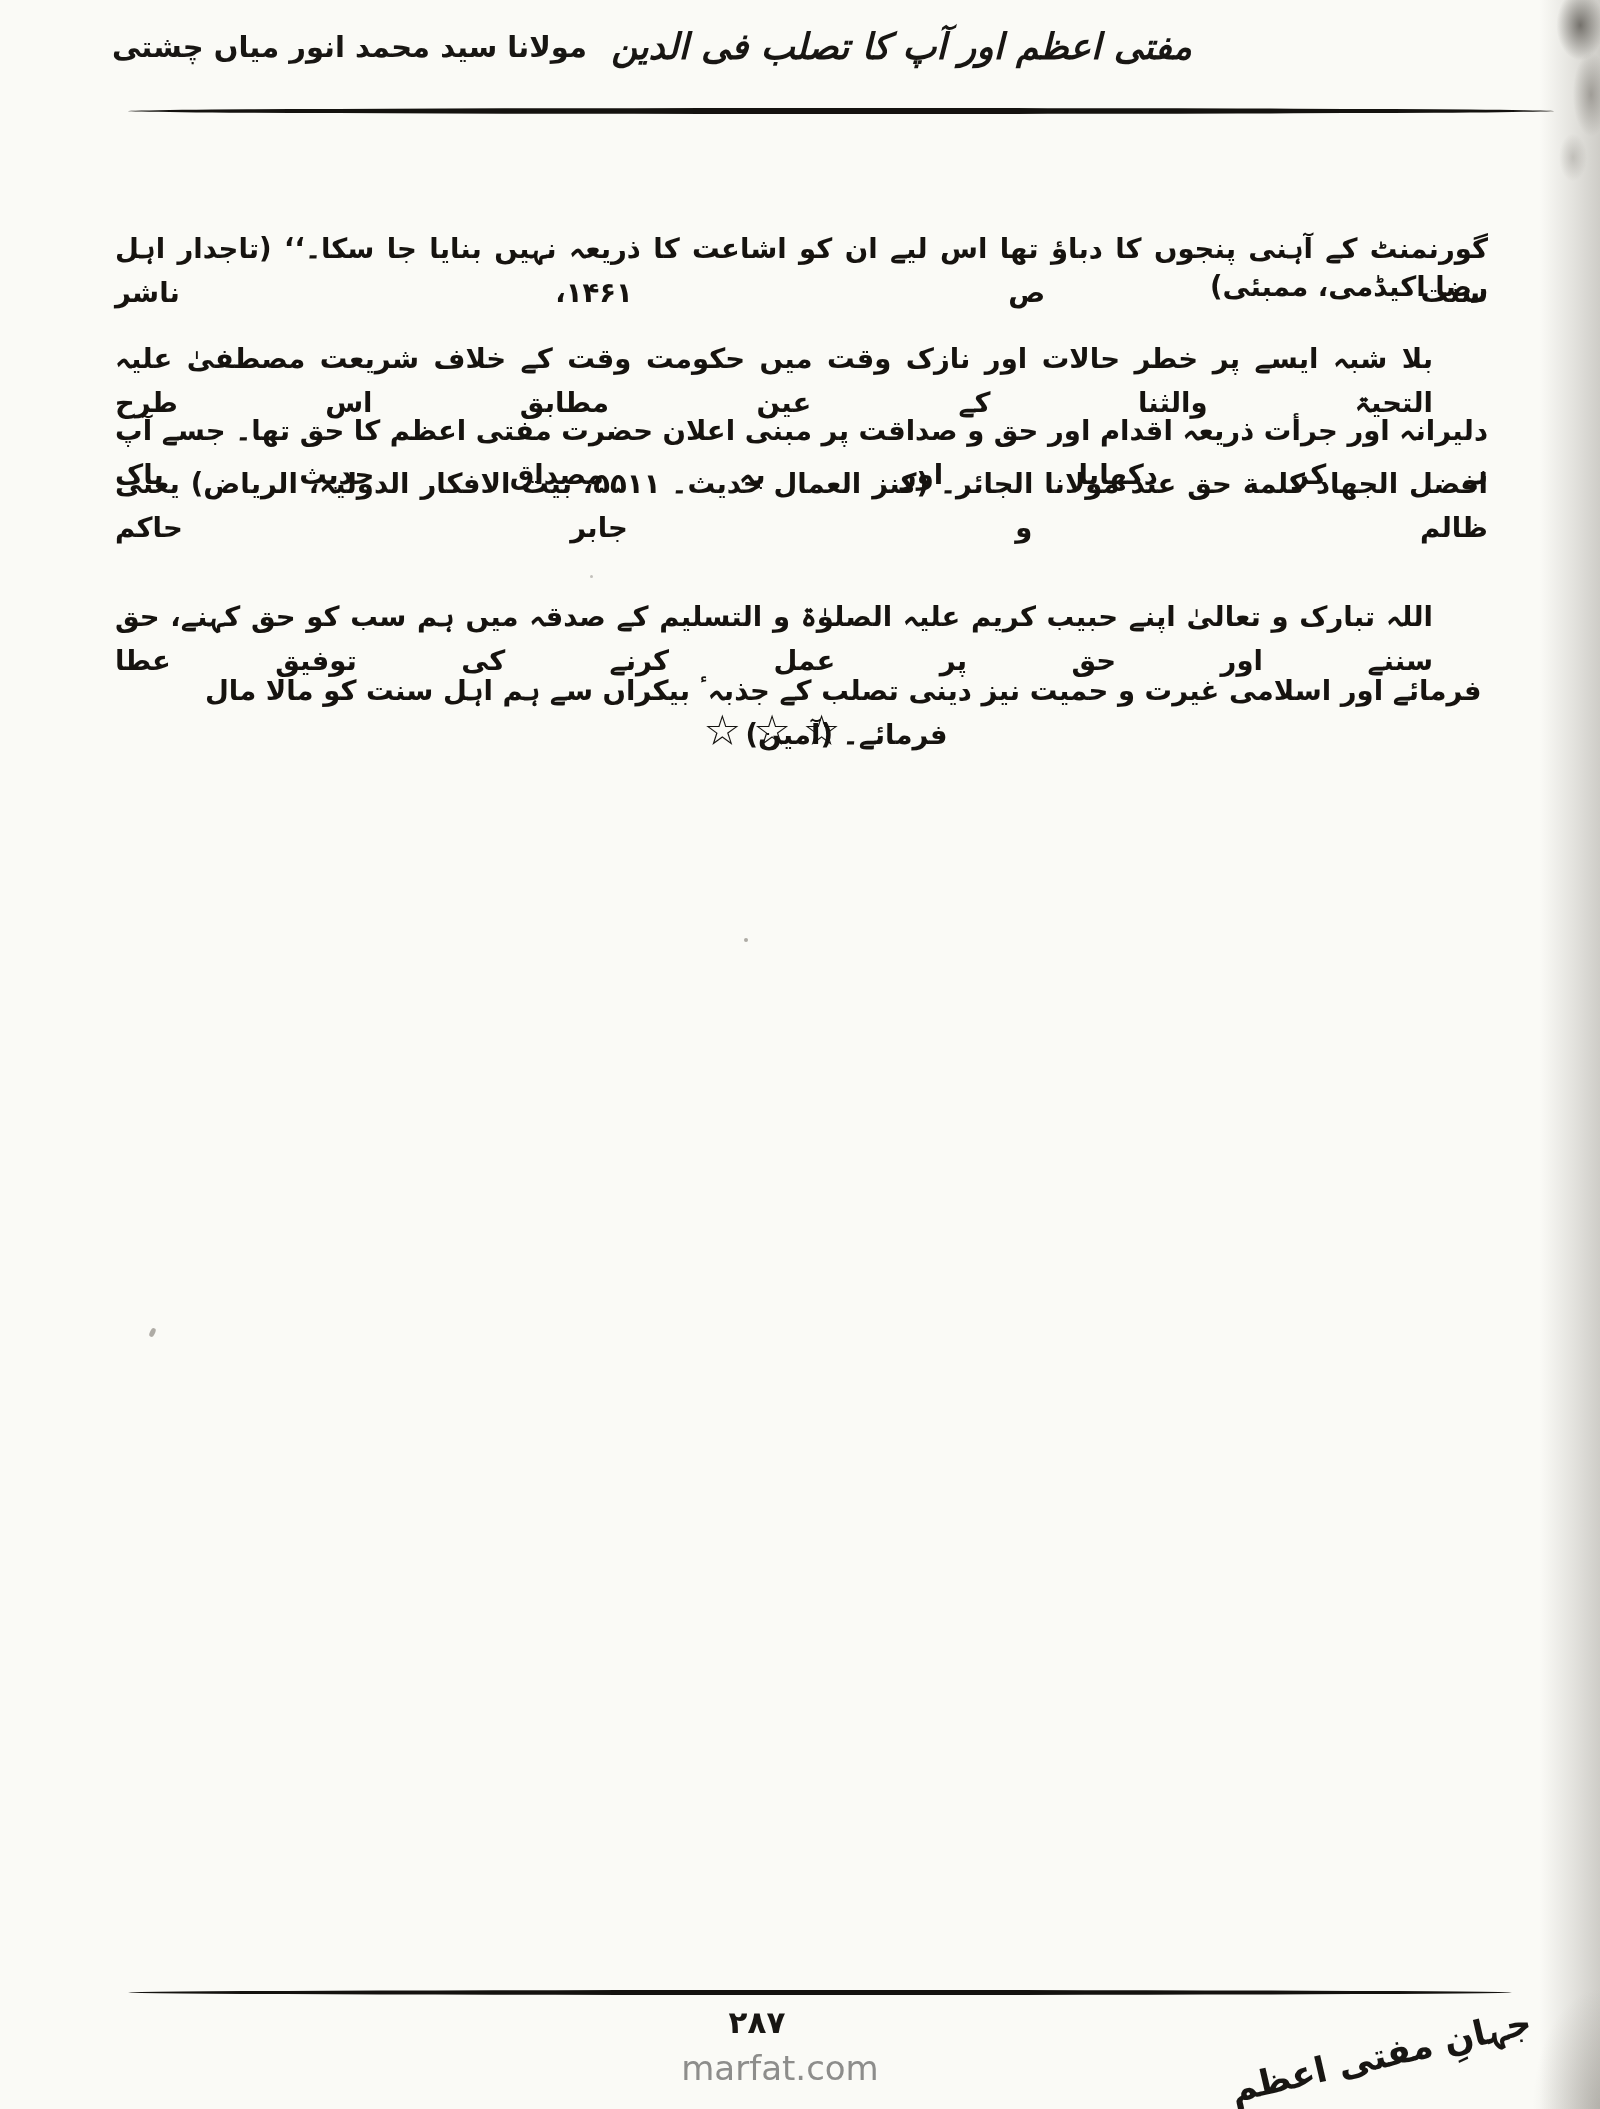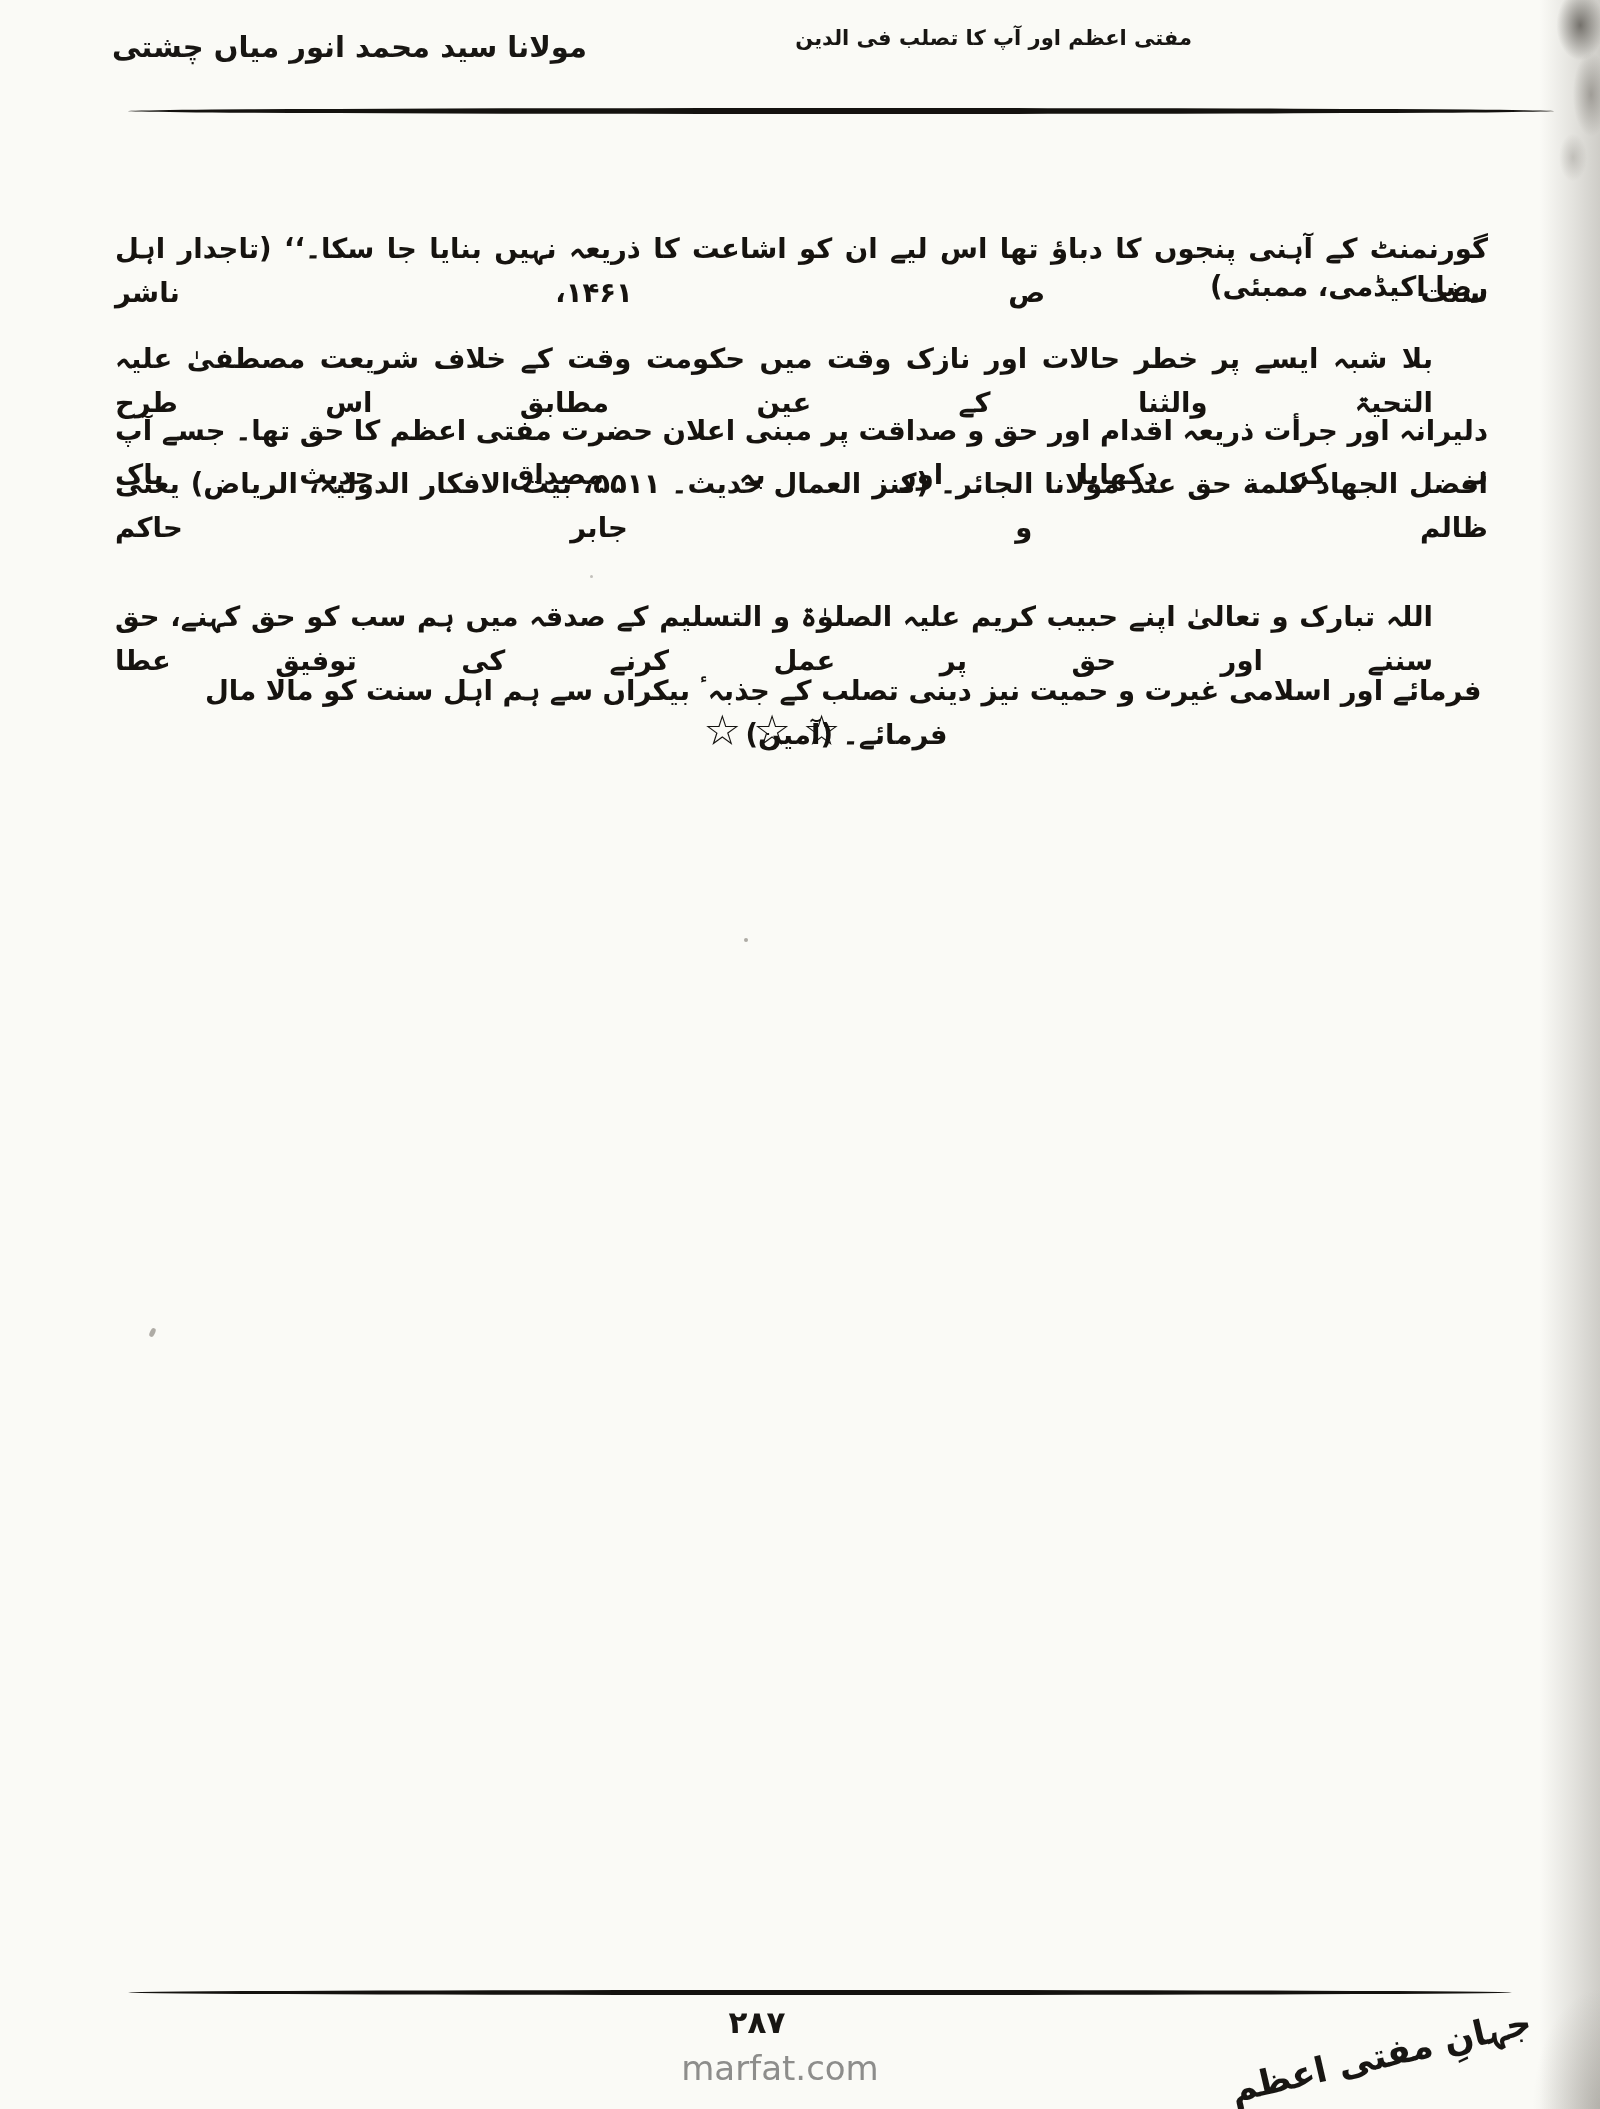--- a/index.html
+++ b/index.html
@@ -34,22 +34,23 @@
   .speck.s3{left:590px;top:575px;width:3px;height:3px;opacity:.4;}
 
   
   .hdr-author{
     position:absolute;left:112px;top:30px;
     direction:rtl;font-size:29px;font-weight:700;
     letter-spacing:-1px;
   }
   .hdr-title{
     position:absolute;right:408px;top:26px;
-    direction:rtl;font-size:21px;font-weight:700;
+    direction:rtl;font-size:36px;font-weight:700;
     letter-spacing:-1px;
+    font-style:italic;
   }
   .hdr-rule{
     position:absolute;top:108px;left:128px;right:46px;height:6px;
     background:#14120f;border-radius:100%/6px;
   }
 
   
   .line{
     position:absolute;left:115px;right:112px;
     direction:rtl;unicode-bidi:embed;

